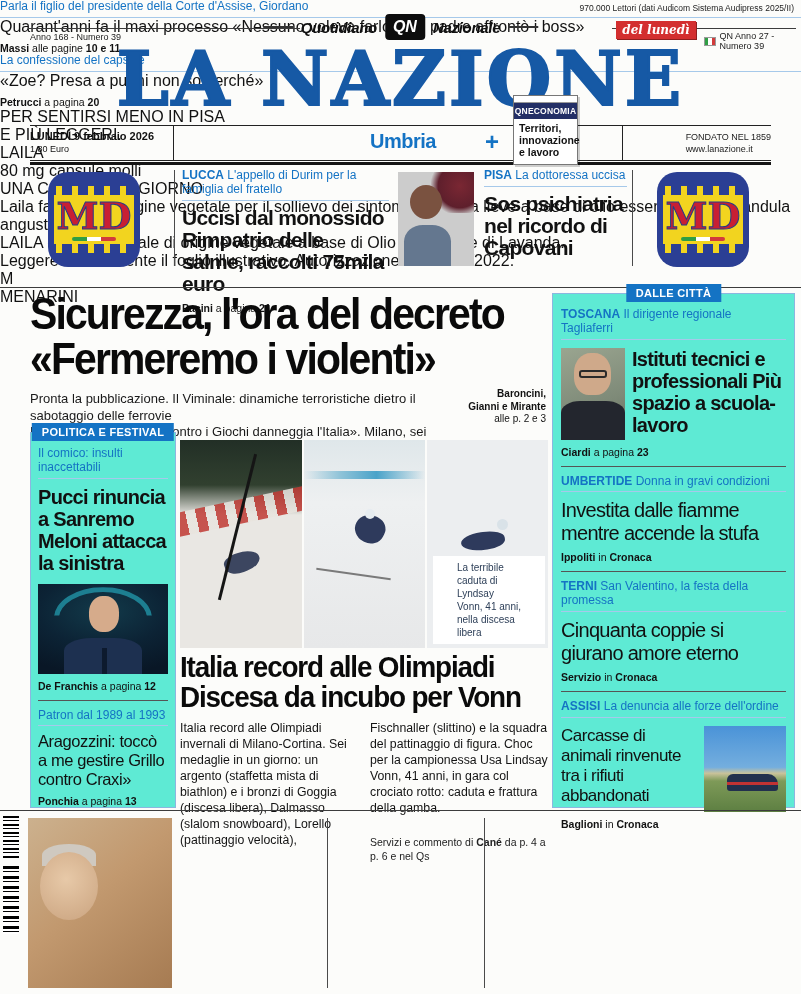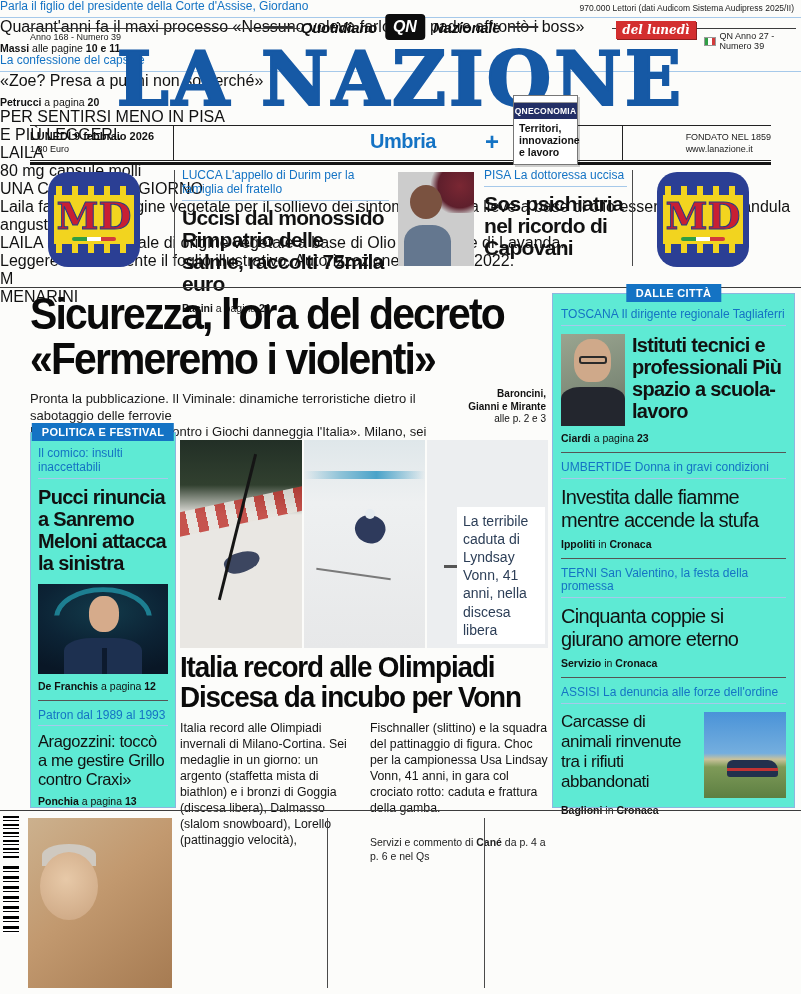--- a/index.html
+++ b/index.html
@@ -3,21 +3,21 @@
 <meta charset="utf-8">
 <style>
   *{margin:0;padding:0;box-sizing:border-box}
   html,body{background:#888}
   .page{position:relative;width:801px;height:994px;margin:0 auto;background:#fcfcfa;
     font-family:"Liberation Sans",sans-serif;color:#111;overflow:hidden}
   
   .hline{position:absolute;height:1px;background:#3c3c3c}
   .vline{position:absolute;width:1px;background:#4a4a4a}
   .kicker{color:#1473c4;font-size:12px;line-height:1.15;border-bottom:1px solid #a6c9ea;padding-bottom:3px}
-  .kicker b{font-weight:normal}
+  .kicker b{font-weight:bold}
   .byline{font-size:10.5px;color:#111;margin-top:6px}
   .byline b{font-weight:bold}
   .photo{position:relative;overflow:hidden;background:#ccc}
   .sect-divider{height:1px;background:#555;border:0;margin:8px 0}
   
   .hdr-readers{position:absolute;top:3px;right:7px;font-size:8.5px;color:#222}
   .hl-left{top:28px;left:28px;width:272px}
   .hl-right{top:28px;left:612px;width:184px}
   .hdr-center{position:absolute;top:14px;left:50%;transform:translateX(-50%);
     display:flex;align-items:center;gap:8px;white-space:nowrap}
@@ -124,22 +124,22 @@
     background:linear-gradient(90deg,transparent,#8fc3d8 30%,#4aa3c9 60%,transparent)}
   .skier2{position:absolute;left:42%;top:36%;width:30px;height:28px;background:#2e3a5c;
     border-radius:55% 45% 50% 50%;transform:rotate(28deg)}
   .helm2{position:absolute;left:50%;top:33%;width:10px;height:10px;background:#e6ecf0;border-radius:50%}
   .skiline2{position:absolute;left:10%;top:64%;width:62%;height:2px;background:#7a7a7a;transform:rotate(8deg)}
   .ph-ski3{width:122px;background:#eceef0}
   .skier3{position:absolute;left:28%;top:44%;width:44px;height:18px;background:#2e3a5c;
     border-radius:50% 50% 45% 55%;transform:rotate(-8deg)}
   .helm3{position:absolute;left:58%;top:38%;width:11px;height:11px;background:#d9e2e8;border-radius:50%}
   .skiline3{position:absolute;left:14%;top:60%;width:74%;height:3px;background:#555}
-  .oly-caption{position:absolute;right:3px;bottom:4px;width:88px;background:#fff;padding:5px 6px;
-    font-size:14px;line-height:1.3;color:#2c3e57}
+  .oly-caption{position:absolute;right:3px;bottom:4px;width:112px;background:#fff;padding:5px 24px;
+    font-size:10px;line-height:1.3;color:#2c3e57}
   .oly-h{margin-top:5px;font-weight:bold;font-size:29px;line-height:1.02;letter-spacing:-1.2px;
     transform:scaleX(.96);transform-origin:left top;white-space:nowrap;color:#0a0a0a}
   .oly-body{display:flex;gap:12px;margin-top:9px}
   .oly-col{width:178px;font-size:12.3px;line-height:1.3;color:#141414}
   .oly-footer{margin-top:19px;font-size:10.5px;color:#222}
   .oly-footer b{font-weight:bold}
   
   .barcode{position:absolute;left:3px;top:816px;width:16px;height:118px;display:flex;flex-direction:column;gap:8px}
   .bc-block1{height:42px;background:repeating-linear-gradient(180deg,#000 0 2px,#fff 2px 4px,#000 4px 5px,#fff 5px 8px)}
   .bc-block2{flex:1;background:repeating-linear-gradient(180deg,#000 0 3px,#fff 3px 5px,#000 5px 6px,#fff 6px 10px)}

